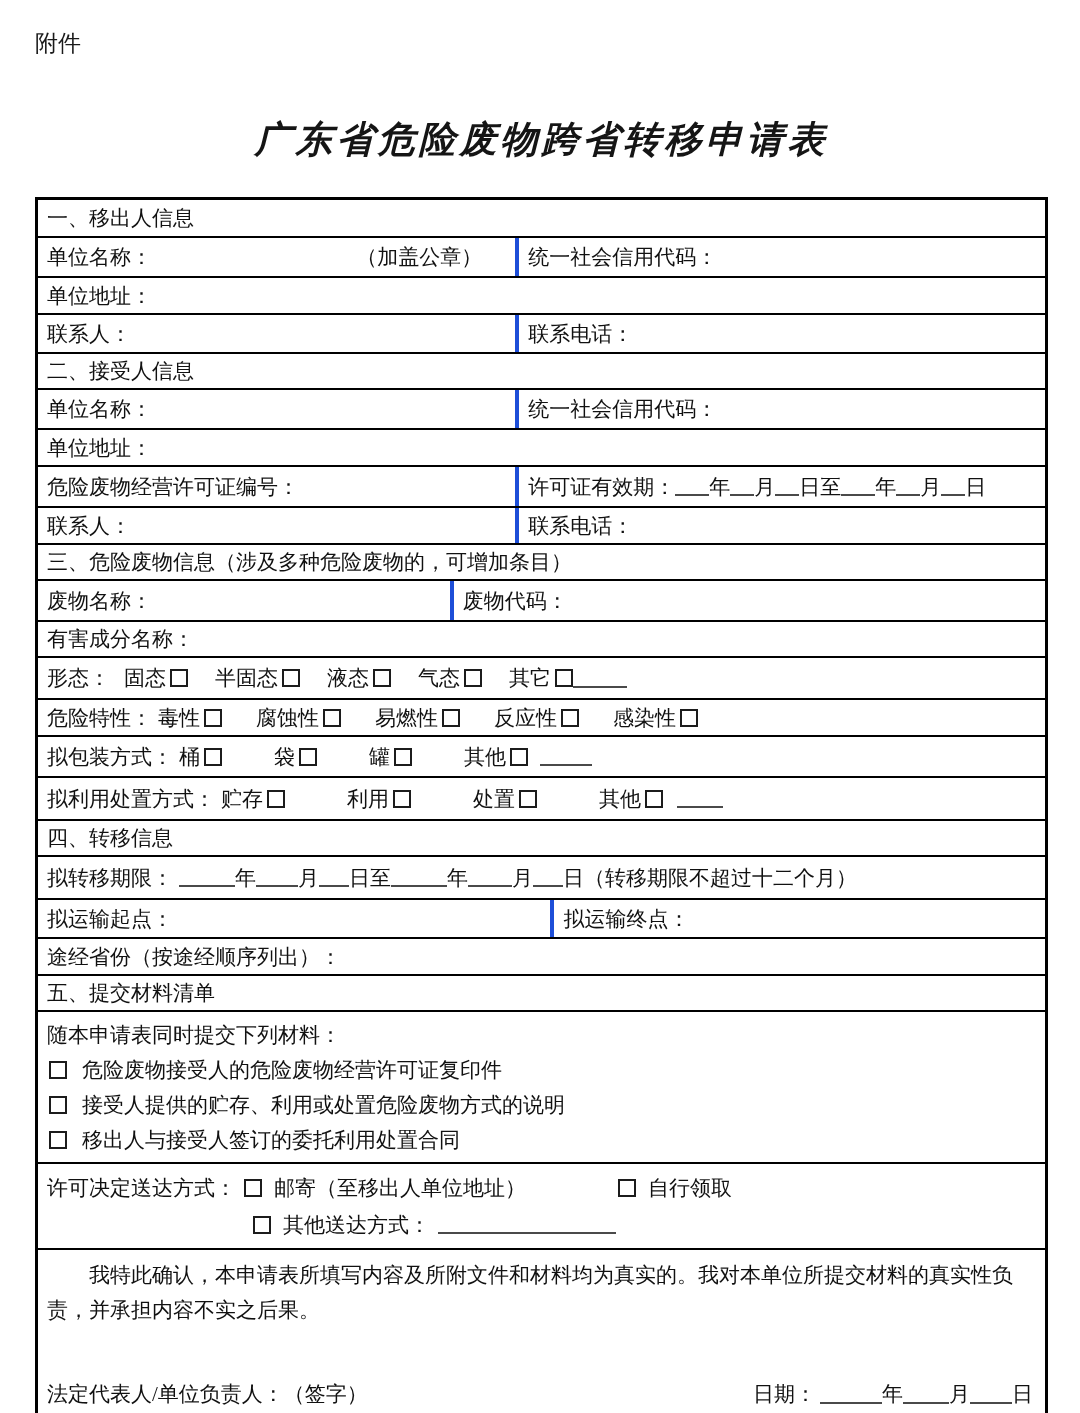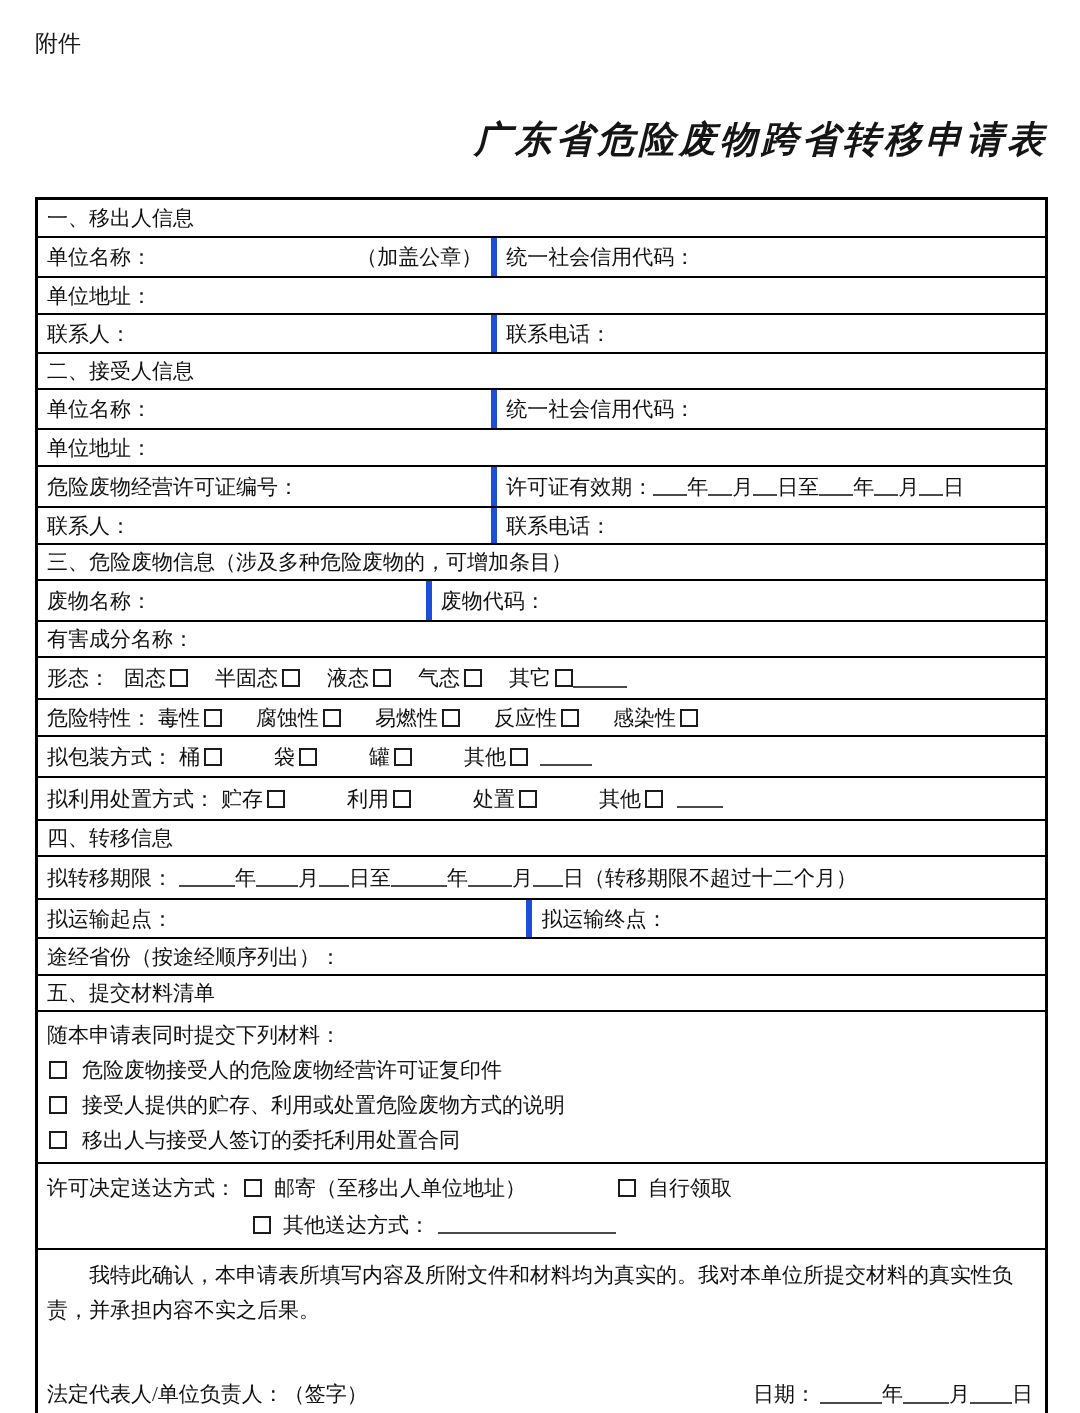--- a/index.html
+++ b/index.html
@@ -12,41 +12,41 @@
     position:relative;
     overflow:hidden;
   }
   .page { position:relative; width:1080px; height:1413px; padding:28px 32px 0 35px; }
   .attachment {
     font-family:"Liberation Sans", sans-serif;
     font-size:23px; color:#1a1a1a;
   }
   .doc-title {
     margin-top:56px;
-    text-align:right;
+    text-align:center;
     font-size:37px;
     font-weight:700;
     font-style:italic;
     letter-spacing:4px;
     color:#151515;
   }
   .form {
     margin-top:32px;
     width:1013px;
     border:3px solid #000;
     background:#fff;
   }
   .trow { display:flex; border-top:2px solid #000; align-items:stretch; }
   .trow:first-child { border-top:none; }
   .cell {
     padding:3px 9px;
     display:flex; align-items:center; flex-wrap:nowrap;
     min-width:0;
   }
-  .cell + .cell { border-left:6px solid #1d4ed8; }
+  .cell + .cell { border-left:4px solid #1d4ed8;margin-left:24px; }
   .full { width:100%; }
   .grow { flex:1 1 auto; }
   .between { justify-content:space-between; }
   .block { display:block; padding:5px 9px; }
   
   .cb {
     display:inline-block; width:18px; height:18px;
     border:2px solid #1c1c1c; background:#fff;
     flex:0 0 auto; margin-left:4px;
   }

